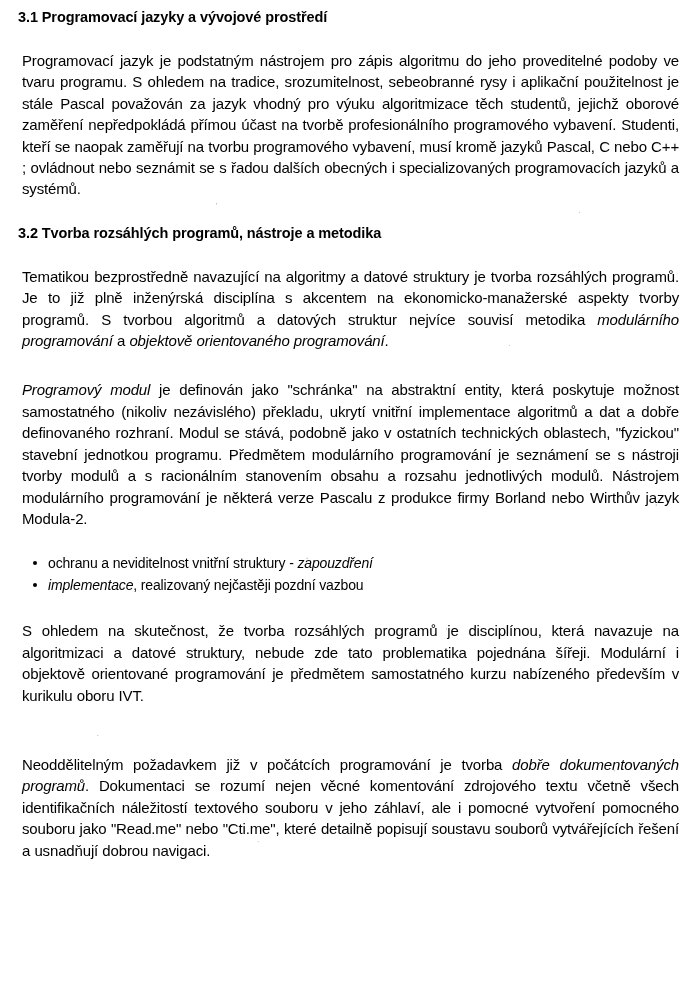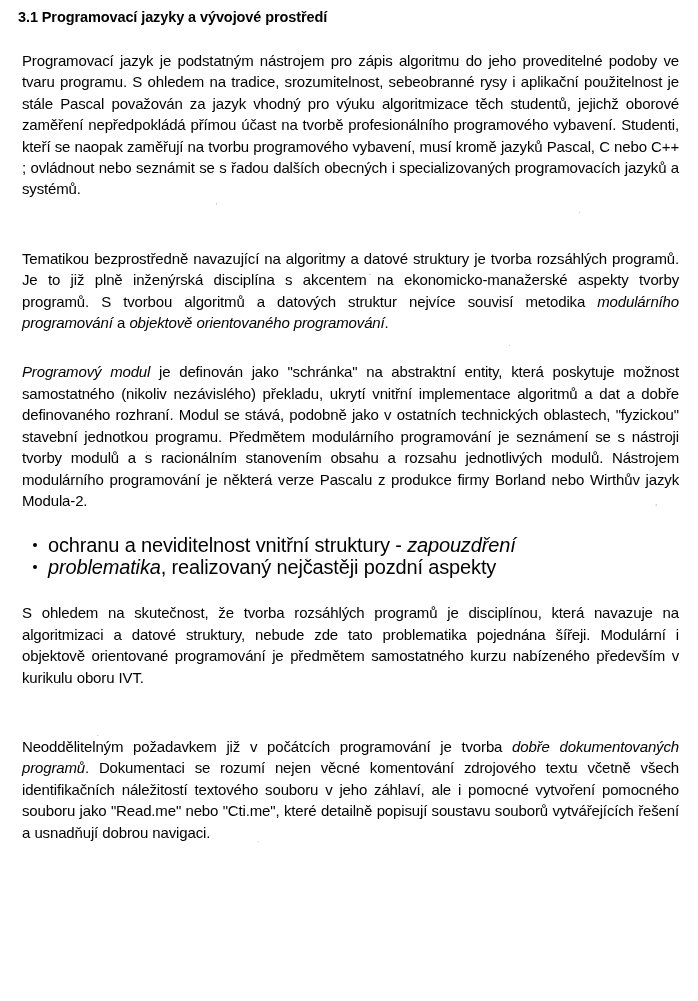--- a/index.html
+++ b/index.html
@@ -75,21 +75,21 @@
   }
   .gap-after-heading { height: 20px; }
   .gap-para { height: 20px; }
 
   ul.bullets {
     margin: 0;
     padding: 0 0 0 30px;
     list-style: none;
   }
   ul.bullets li {
-    font-size: 20px;
+    font-size: 14px;
     line-height: 21.5px;
     position: relative;
     letter-spacing: -0.15px;
     color: #000;
   }
   ul.bullets li .bullet-dot {
     position: absolute;
     left: -15px;
     top: 8px;
     width: 4px;
@@ -106,39 +106,40 @@
 <div class="page">
 
   <h2 class="heading h-31">3.1 Programovací jazyky a vývojové prostředí</h2>
 
   <div class="gap-after-heading"></div>
 
   <p class="body lastline-left"><span>Programovací jazyk je podstatným nástrojem pro zápis algoritmu do jeho proveditelné podoby ve tvaru programu. S ohledem na tradice, srozumitelnost, sebeobranné rysy i aplikační použitelnost je stále Pascal považován za jazyk vhodný pro výuku algoritmizace těch studentů, jejichž oborové zaměření nepředpokládá  přímou účast na tvorbě profesionálního programového vybavení. Studenti, kteří se naopak zaměřují na tvorbu programového vybavení, musí kromě jazyků Pascal, C nebo C++ ; ovládnout  nebo seznámit se s řadou dalších obecných i specializovaných programovacích jazyků a systémů.</span></p>
 
   <div class="gap-para"></div>
 
+  <h2 class="heading h-32">3.2 Tvorba rozsáhlých programů, nástroje a metodika</h2>
 
   <div class="gap-after-heading"></div>
 
   <p class="body lastline-left"><span>Tematikou bezprostředně navazující na algoritmy a datové struktury je tvorba rozsáhlých programů. Je to již plně inženýrská disciplína s akcentem na ekonomicko-manažerské aspekty tvorby programů. S tvorbou algoritmů a datových struktur nejvíce souvisí metodika </span><i>modulárního programování</i><span> a </span><i>objektově orientovaného programování</i><span>.</span></p>
 
   <div class="gap-para"></div>
 
   <p class="body lastline-left"><i>Programový modul</i><span> je definován jako "schránka" na abstraktní entity, která poskytuje možnost samostatného (nikoliv nezávislého) překladu, ukrytí vnitřní implementace algoritmů a dat a dobře definovaného rozhraní. Modul se stává, podobně jako v ostatních technických oblastech, "fyzickou" stavební jednotkou programu. Předmětem modulárního programování je seznámení se s nástroji tvorby modulů a s racionálním stanovením obsahu a rozsahu jednotlivých modulů.    Nástrojem modulárního programování je některá verze Pascalu z produkce firmy Borland nebo Wirthův jazyk Modula-2.</span></p>
 
   <div class="gap-para"></div>
 
 
   <ul class="bullets">
     <li>
       <span class="bullet-dot"></span>
     <span>ochranu a neviditelnost vnitřní struktury - </span><i>zapouzdření</i></li>
     <li>
       <span class="bullet-dot"></span>
-    <i>problematika</i><span>, realizovaný nejčastěji pozdní aspekty</span></li>
+    <i>implementace</i><span>, realizovaný nejčastěji pozdní vazbou</span></li>
   </ul>
 
   <div class="gap-para"></div>
 
   <p class="body lastline-left"><span>S ohledem na skutečnost, že tvorba rozsáhlých programů je disciplínou, která navazuje na algoritmizaci a datové struktury, nebude zde tato problematika pojednána šířeji. Modulární i objektově orientované programování  je předmětem samostatného kurzu nabízeného především v kurikulu oboru IVT.</span></p>
 
   <div class="gap-para"></div>
 
 
   <div class="gap-after-heading"></div>

